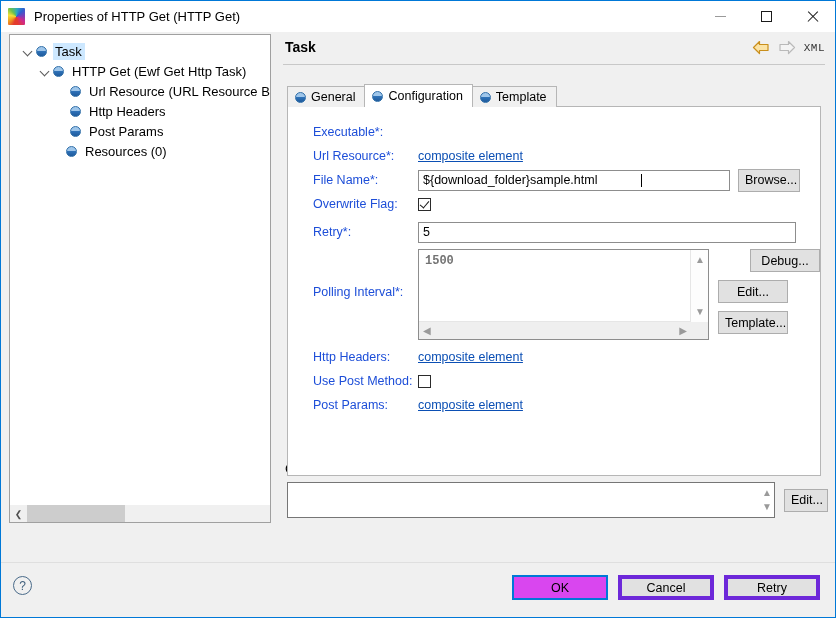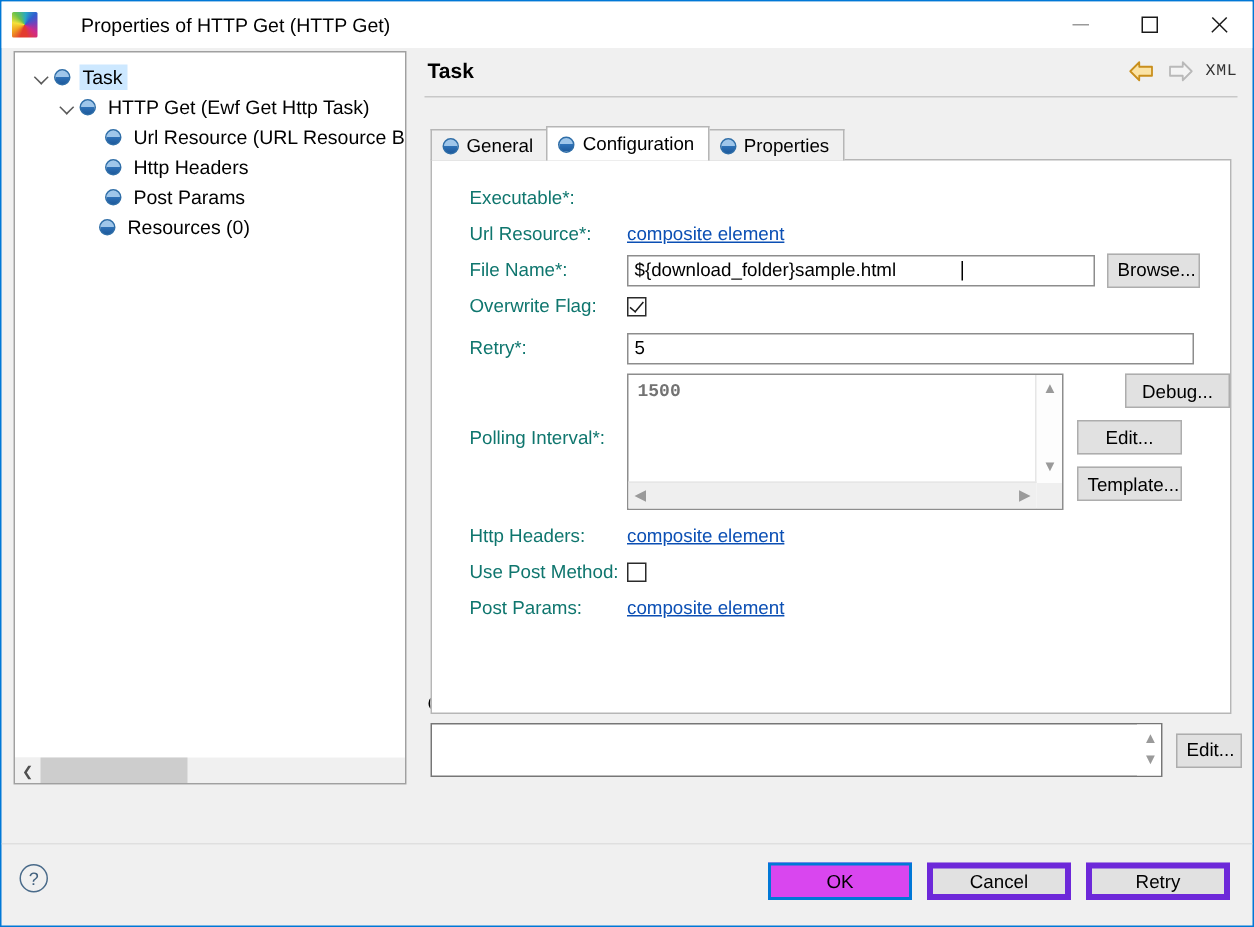--- a/index.html
+++ b/index.html
@@ -40,21 +40,20 @@
       conic-gradient(from 200deg at 50% 50%,
         #e33b2e 0deg, #f0a020 40deg, #f5e13a 80deg,
         #6cc24a 120deg, #2aa8c4 165deg, #2f5fd0 205deg,
         #7b3fb8 245deg, #d02a8a 285deg, #e33b2e 330deg);
     flex: 0 0 auto;
   }
   .title-text {
     font-size: 13px;
     color: #000000;
     white-space: nowrap;
-    margin-left: 20px;
   }
   .win-buttons {
     position: absolute;
     right: 0; top: 0;
     height: 31px;
     display: flex;
   }
   .win-btn {
     width: 46px;
     height: 31px;
@@ -270,21 +269,21 @@
     position: relative;
     display: flex;
     align-items: center;
     min-height: 24px;
   }
   .flabel {
     width: 130px;
     flex: 0 0 auto;
     padding-left: 25px;
     box-sizing: border-box;
-    color: #0f766e;
+    color: #1d4ed8;
   }
   .link {
     color: #0b4fb4;
     text-decoration: underline;
     cursor: pointer;
   }
   .txtinput {
     box-sizing: border-box;
     height: 21px;
     border: 1px solid #8d8d8d;
@@ -544,21 +543,21 @@
       <div class="tab">
         <div class="node-dot"></div>
         <span>General</span>
       </div>
       <div class="tab active">
         <div class="node-dot"></div>
         <span>Configuration</span>
       </div>
       <div class="tab">
         <div class="node-dot"></div>
-        <span>Properties</span>
+        <span>Template</span>
       </div>
     </div>
 
     <div class="tab-body">
       <div class="form">
 
         <div class="frow">
           <div class="flabel">Executable*:</div>
         </div>
 

